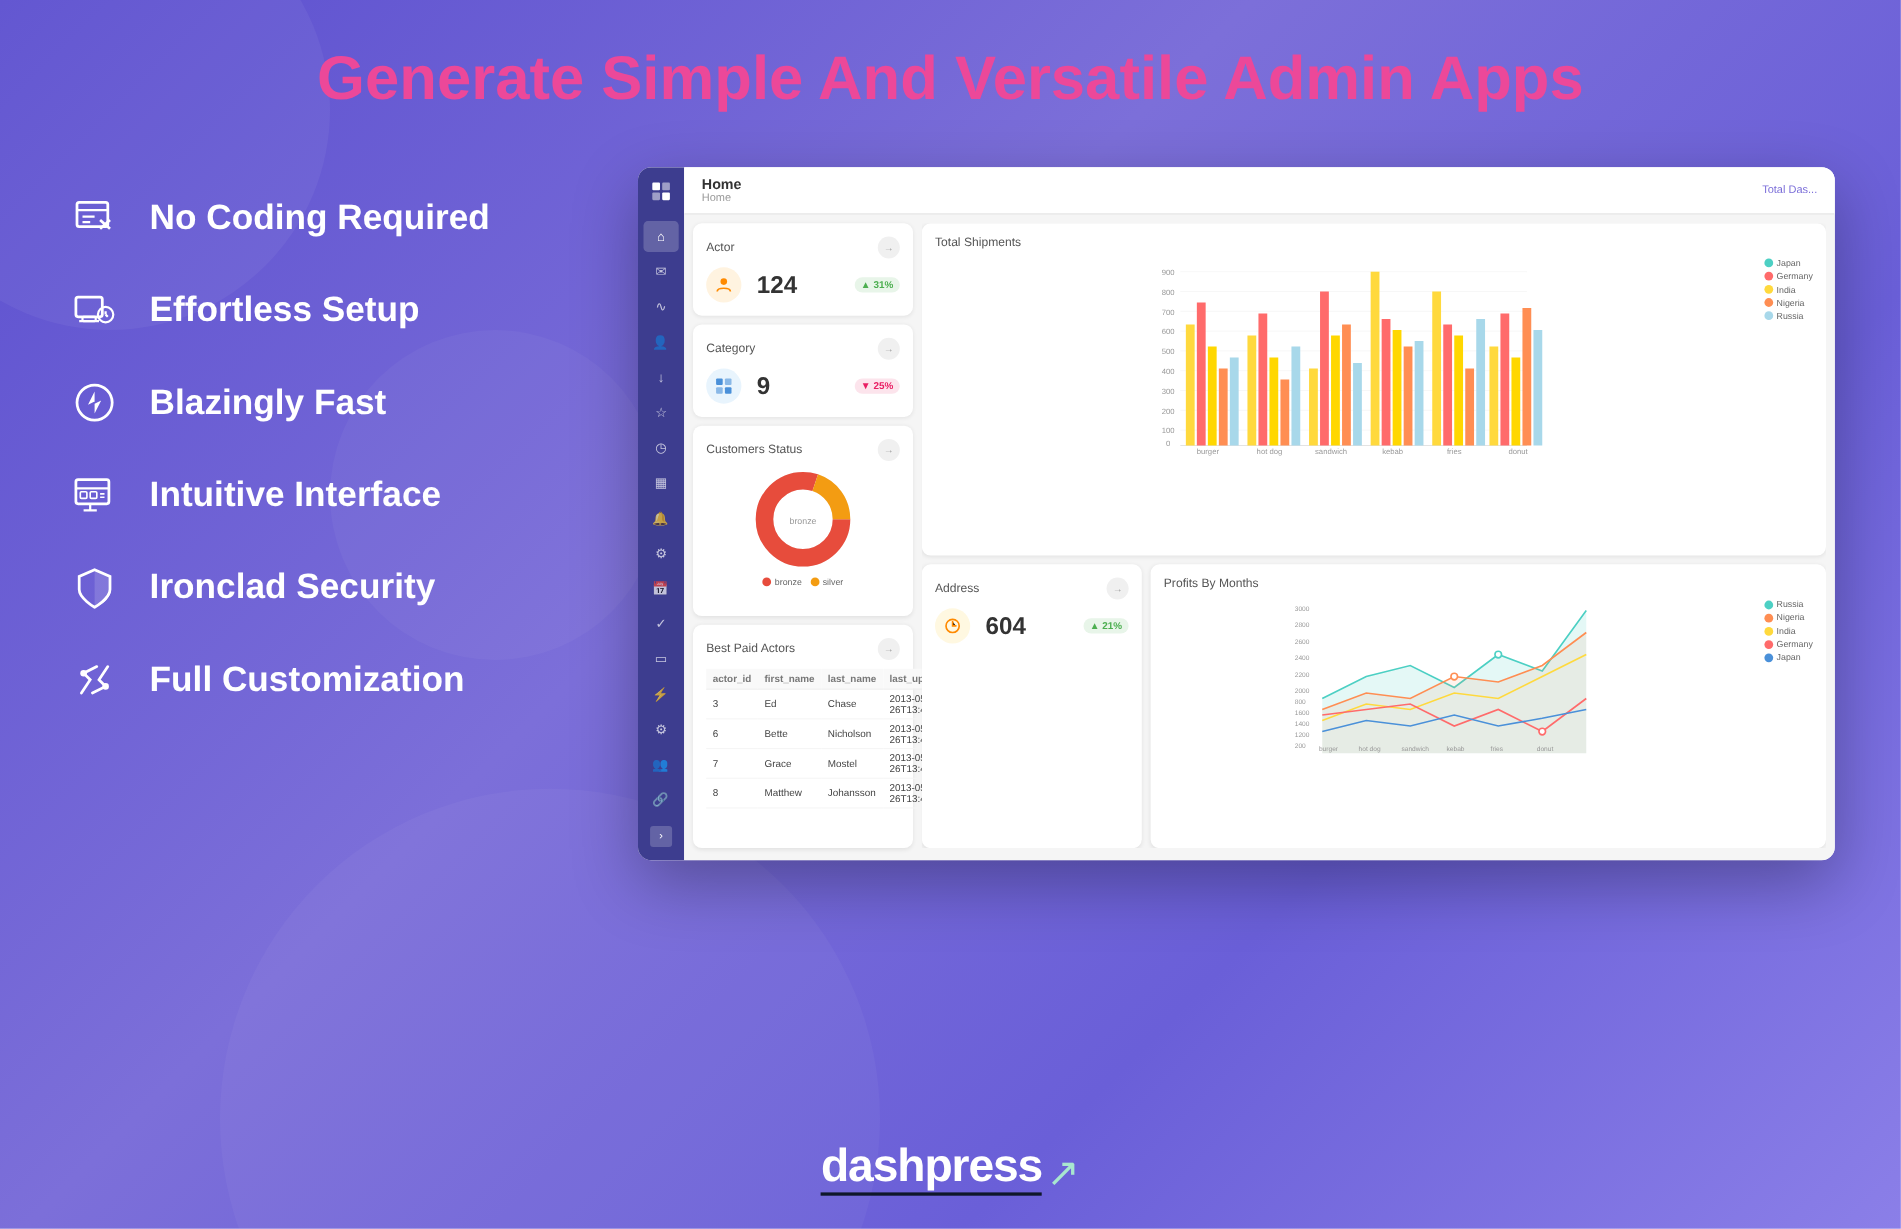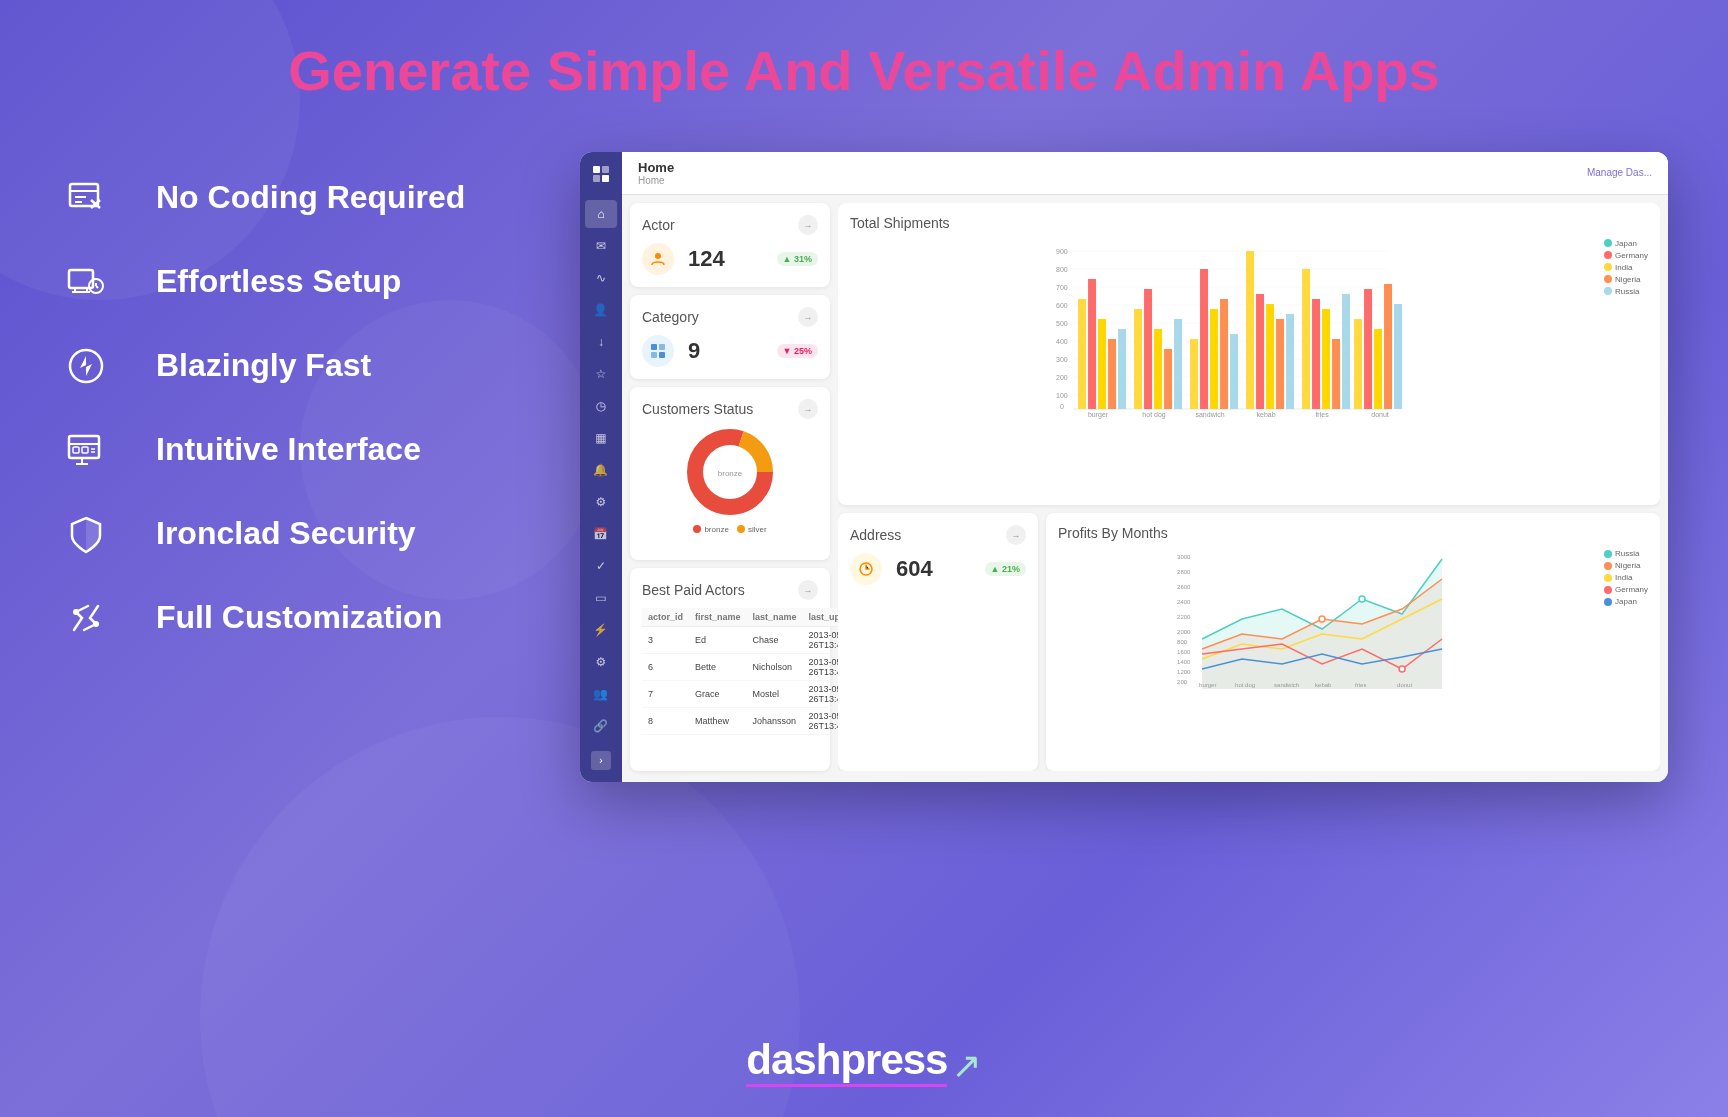--- a/index.html
+++ b/index.html
@@ -87,21 +87,20 @@
       align-items: center;
       justify-content: center;
       color: white;
       font-size: 28px;
     }
 
     .feature-text {
       color: white;
       font-size: 32px;
       font-weight: 600;
-      margin-left: 20px;
     }
 
     
     .dashboard-wrapper {
       flex: 1;
       background: white;
       border-radius: 12px;
       overflow: hidden;
       display: flex;
       box-shadow: 0 20px 60px rgba(0,0,0,0.3);
@@ -193,21 +192,21 @@
     }
 
     .card-header {
       display: flex;
       justify-content: space-between;
       align-items: center;
       margin-bottom: 8px;
     }
 
     .card-title {
-      font-size: 14px;
+      font-size: 11px;
       color: #555;
       font-weight: 500;
     }
 
     .card-arrow {
       width: 20px;
       height: 20px;
       border-radius: 50%;
       background: #f0f0f0;
       display: flex;
@@ -297,21 +296,21 @@
 
     .brand-arrow {
       color: #a8e6cf;
       font-size: 36px;
       margin-left: 4px;
       position: relative;
       top: 4px;
     }
 
     .brand-underline {
-      border-bottom: 3px solid #d946ef;
+      border-bottom: 3px solid #0f172a;
       display: inline-block;
     }
 
     
     .icon-svg {
       width: 40px;
       height: 40px;
     }
 
     .legend-item {
@@ -457,21 +456,21 @@
         <div class="sidebar-expand">›</div>
       </div>
 
       <div class="dash-main">
 
         <div class="dash-header">
           <div>
             <div class="dash-header-title">Home</div>
             <div class="dash-header-breadcrumb">Home</div>
           </div>
-          <div class="dash-header-link">Manage Das...</div>
+          <div class="dash-header-link">Total Das...</div>
         </div>
 
         <div style="display: flex; gap: 8px; padding: 8px; height: calc(100% - 46px); overflow: hidden;">
 
           <div style="display: flex; flex-direction: column; gap: 8px; width: 200px; flex-shrink: 0;">
 
             <div class="card">
               <div class="card-header">
                 <span class="card-title">Actor</span>
                 <div class="card-arrow">→</div>

